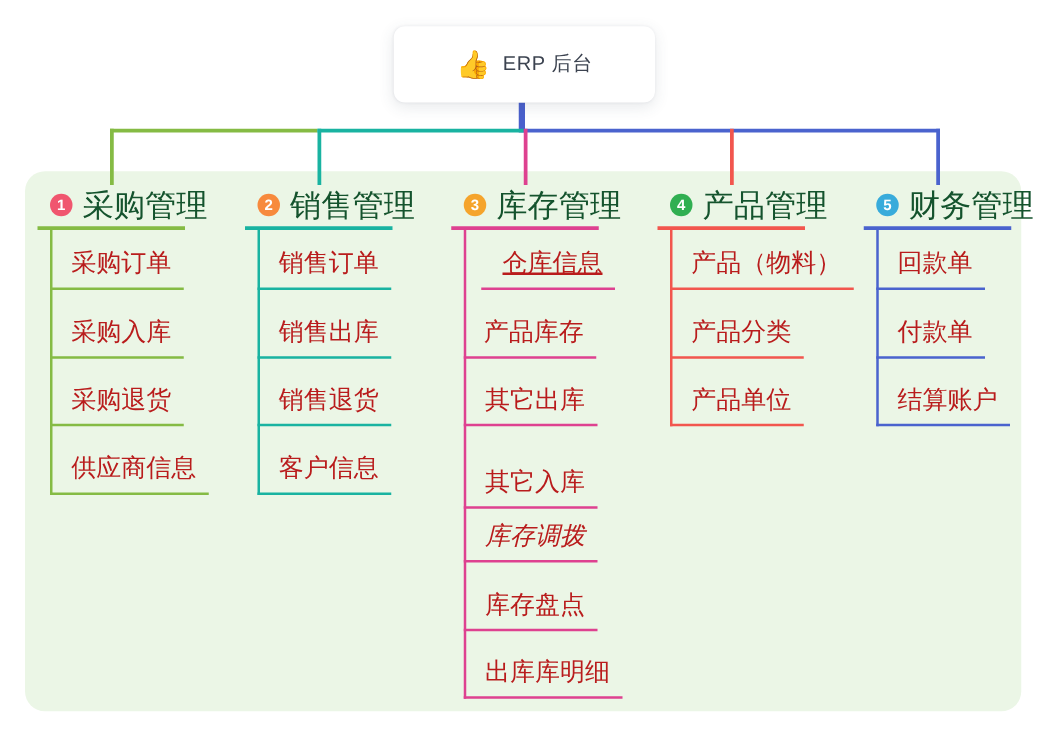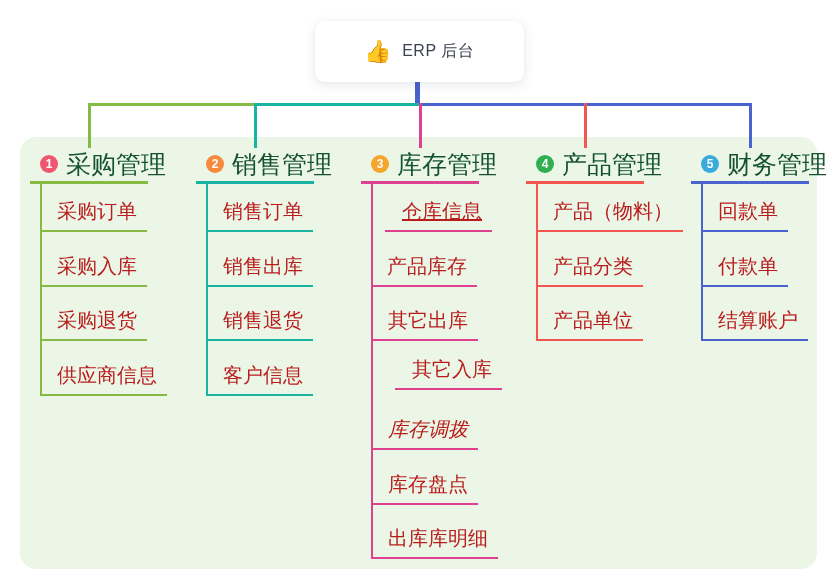--- a/index.html
+++ b/index.html
@@ -56,21 +56,21 @@
     <div class="child-topic" style="left: 206px; top: 363.5px; border-bottom-color: rgb(25, 179, 161);">客户信息</div>
     <div class="line" style="left: 418.5px; top: 103px; width: 3px; height: 45px; background: rgb(222, 65, 144);"></div>
     <div class="branch-header" style="left: 361px; top: 147px; width: 118px; border-bottom-color: rgb(222, 65, 144);">
       <span class="badge" style="background: rgb(245, 164, 44);">3</span>
       <span class="branch-title">库存管理</span>
     </div>
     <div class="line" style="left: 371px; top: 184px; width: 2px; height: 375px; background: rgb(222, 65, 144);"></div>
     <div class="child-topic" style="left: 385px; top: 200px; border-bottom-color: rgb(222, 65, 144); text-decoration: underline;">仓库信息</div>
     <div class="child-topic" style="left: 371px; top: 254.5px; border-bottom-color: rgb(222, 65, 144); padding-left: 16px;">产品库存</div>
     <div class="child-topic" style="left: 371px; top: 309px; border-bottom-color: rgb(222, 65, 144);">其它出库</div>
-    <div class="child-topic" style="left: 371px; top: 358px; border-bottom-color: rgb(222, 65, 144); margin-left: 24px;">其它入库</div>
+    <div class="child-topic" style="left: 371px; top: 375px; border-bottom-color: rgb(222, 65, 144);">其它入库</div>
     <div class="child-topic" style="left: 371px; top: 418px; border-bottom-color: rgb(222, 65, 144); font-style: italic;">库存调拨</div>
     <div class="child-topic" style="left: 371px; top: 472.5px; border-bottom-color: rgb(222, 65, 144);">库存盘点</div>
     <div class="child-topic" style="left: 371px; top: 527px; border-bottom-color: rgb(222, 65, 144);">出库库明细</div>
     <div class="line" style="left: 583.5px; top: 103px; width: 3px; height: 45px; background: rgb(242, 86, 78);"></div>
     <div class="branch-header" style="left: 526px; top: 147px; width: 118px; border-bottom-color: rgb(242, 86, 78);">
       <span class="badge" style="background: rgb(48, 175, 81);">4</span>
       <span class="branch-title">产品管理</span>
     </div>
     <div class="line" style="left: 536px; top: 184px; width: 2px; height: 157px; background: rgb(242, 86, 78);"></div>
     <div class="child-topic" style="left: 536px; top: 200px; border-bottom-color: rgb(242, 86, 78);">产品（物料）</div>

